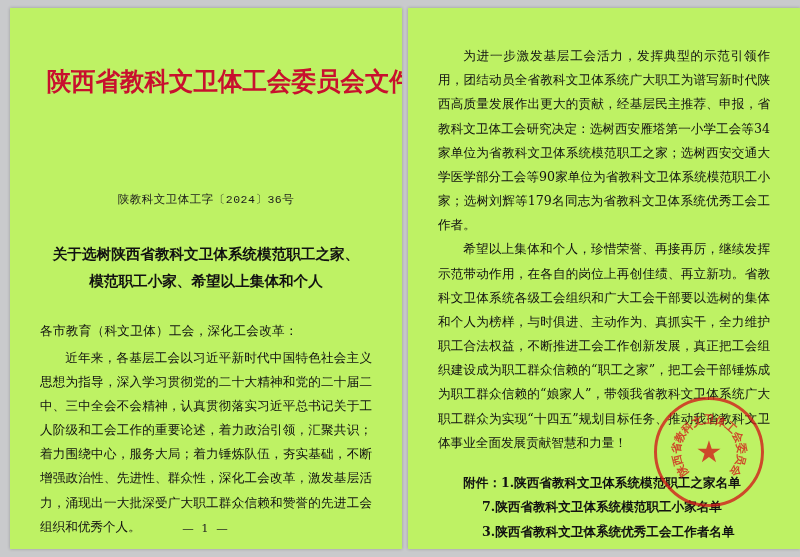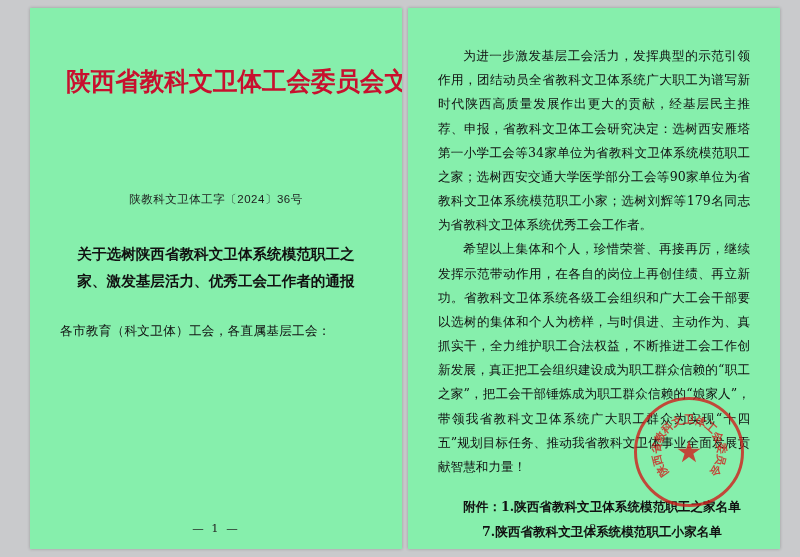--- a/index.html
+++ b/index.html
@@ -18,23 +18,24 @@
     width: 800px;
     height: 557px;
     background: #c9cacc;
     display: flex;
     justify-content: center;
     align-items: center;
     gap: 6px;
   }
   .sheet {
     position: relative;
-    background: #86efac;
+    background: #bef264;
     box-shadow: 0 0 3px rgba(0,0,0,0.25);
     overflow: hidden;
+    padding-left: 20px;
   }
   .sheet-left {
     width: 372px;
     height: 541px;
     margin-left: 10px;
   }
   .sheet-right {
     width: 372px;
     height: 541px;
   }
@@ -59,21 +60,21 @@
     transform: scaleX(0.96);
   }
   .red-rule {
     height: 0px;
     border-bottom: 1.5px solid #c8102e;
     margin: 26px 4px 0 4px;
     opacity: 0;
   }
   .doc-number {
     text-align: center;
-    font-family: Liberation Sans, sans-serif;
+    font-family: Liberation Mono, monospace;
     font-size: 11.5px;
     color: #1c1c1c;
     margin-top: 68px;
     letter-spacing: 0.5px;
   }
   .subject {
     margin-top: 34px;
     text-align: center;
     font-family: "DejaVu Serif", serif;
     font-weight: bold;
@@ -170,22 +171,23 @@
 </head>
 <body>
 
 <div class="page-wrap">
 
   <div class="sheet sheet-left">
     <div class="inner">
       <div class="doc-title">陕西省教科文卫体工会委员会文件</div>
       <div class="red-rule"></div>
       <div class="doc-number">陕教科文卫体工字〔2024〕36号</div>
-      <div class="subject">关于选树陕西省教科文卫体系统模范职工之家、激发基层活力、优秀工会工作者的通报</div>
-      <div class="addressee">各市教育（科文卫体）工会，各直属基层工会：</div>
+      <div class="subject">关于选树陕西省教科文卫体系统模范职工之家、模范职工小家、希望以上集体和个人</div>
+      <div class="addressee">各市教育（科文卫体）工会，深化工会改革：</div>
+      <div class="body-para">近年来，各基层工会以习近平新时代中国特色社会主义思想为指导，深入学习贯彻党的二十大精神和党的二十届二中、三中全会不会精神，认真贯彻落实习近平总书记关于工人阶级和工会工作的重要论述，着力政治引领，汇聚共识；着力围绕中心，服务大局；着力锤炼队伍，夯实基础，不断增强政治性、先进性、群众性，深化工会改革，激发基层活力，涌现出一大批深受广大职工群众信赖和赞誉的先进工会组织和优秀个人。</div>
     </div>
     <div class="page-num">— 1 —</div>
   </div>
 
   <div class="sheet sheet-right">
     <div class="inner">
       <div class="r-para r-first">为进一步激发基层工会活力，发挥典型的示范引领作用，团结动员全省教科文卫体系统广大职工为谱写新时代陕西高质量发展作出更大的贡献，经基层民主推荐、申报，省教科文卫体工会研究决定：选树西安雁塔第一小学工会等34家单位为省教科文卫体系统模范职工之家；选树西安交通大学医学部分工会等90家单位为省教科文卫体系统模范职工小家；选树刘辉等179名同志为省教科文卫体系统优秀工会工作者。</div>
       <div class="r-para">希望以上集体和个人，珍惜荣誉、再接再厉，继续发挥示范带动作用，在各自的岗位上再创佳绩、再立新功。省教科文卫体系统各级工会组织和广大工会干部要以选树的集体和个人为榜样，与时俱进、主动作为、真抓实干，全力维护职工合法权益，不断推进工会工作创新发展，真正把工会组织建设成为职工群众信赖的“职工之家”，把工会干部锤炼成为职工群众信赖的“娘家人”，带领我省教科文卫体系统广大职工群众为实现“十四五”规划目标任务、推动我省教科文卫体事业全面发展贡献智慧和力量！</div>
 
       <div class="attach-block">

